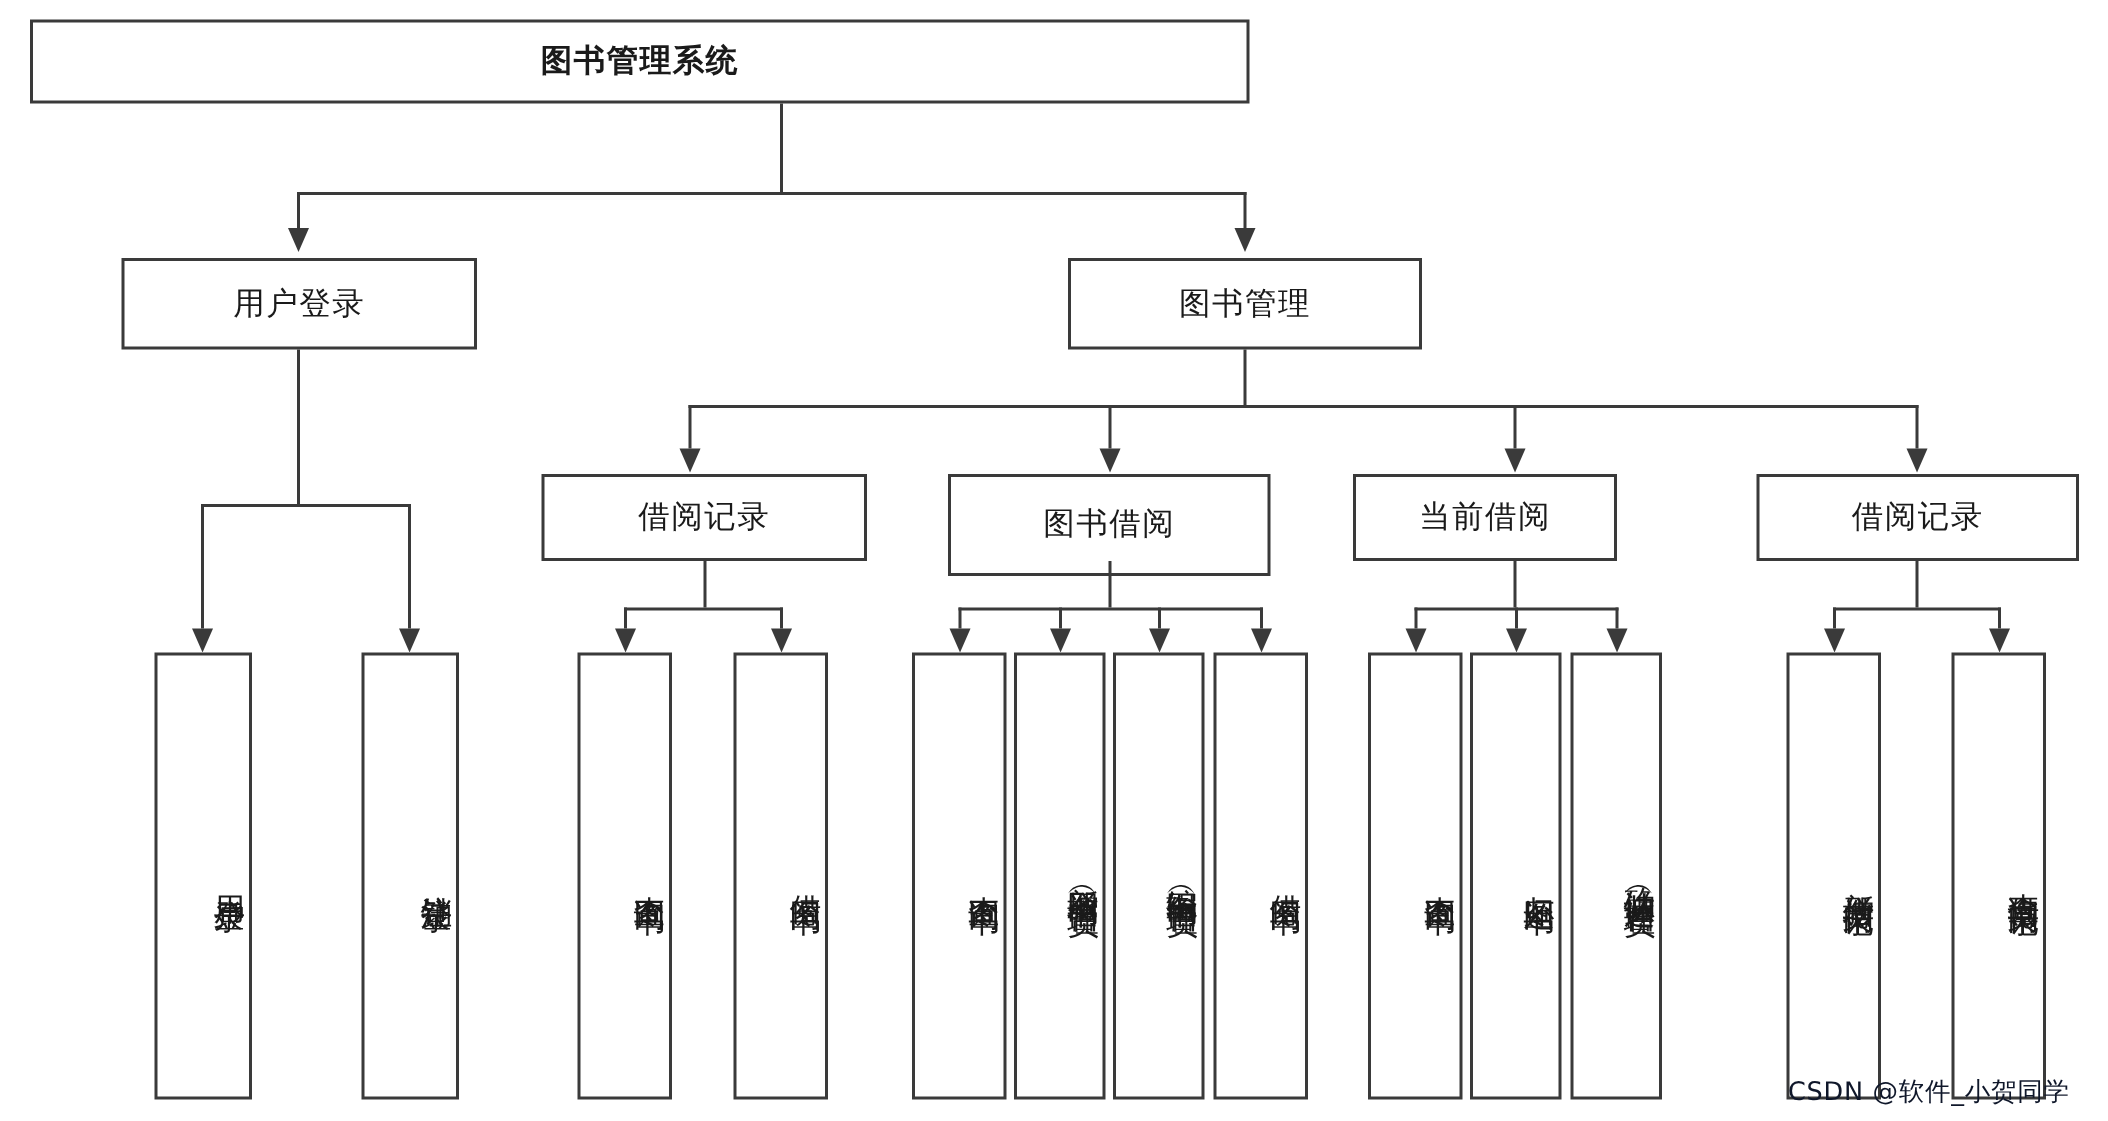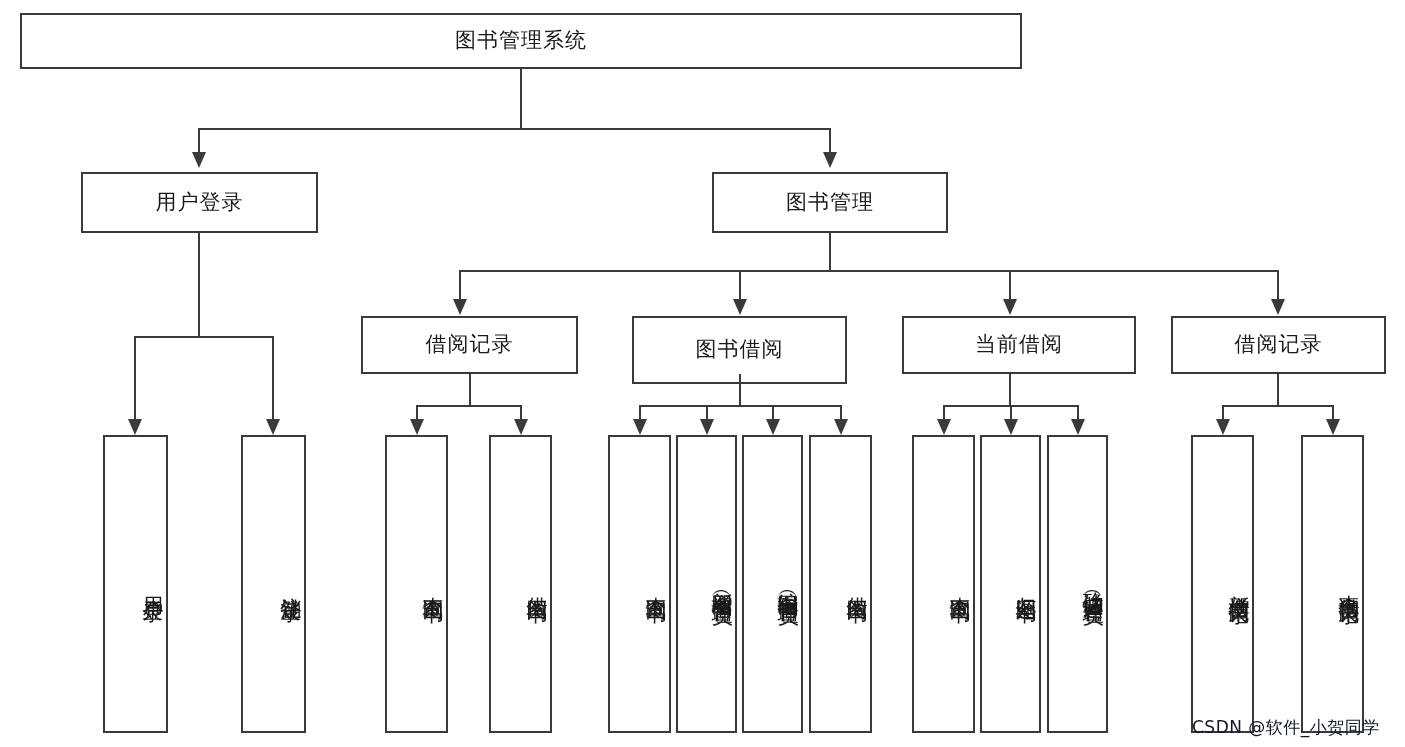--- a/index.html
+++ b/index.html
@@ -66,21 +66,21 @@
     font-size: 17px;
     letter-spacing: 0.5px;
     white-space: nowrap;
   }
 </style>
 </head>
 <body>
 
 <div id="canvas">
 
-  <div class="node horiz" style="left:20px; top:13px; width:1002px; height:56px;">
+  <div class="node horiz" style="left:20px; top:13px; width:813px; height:56px;font-weight:bold;">
     <span>图书管理系统</span>
   </div>
 
   <div class="conn v" style="left:520px; top:69px; width:2px; height:59px;"></div>
 
   <div class="conn h" style="left:199px; top:128px; width:632px; height:2px;"></div>
 
   <div class="conn v" style="left:198px; top:128px; height:24px;"></div>
   <div class="arrow" style="left:192px; top:152px;"></div>
   <div class="conn v" style="left:829px; top:128px; height:24px;"></div>
@@ -118,21 +118,21 @@
   <div class="arrow" style="left:1003px; top:299px;"></div>
   <div class="conn v" style="left:1277px; top:270px; height:29px;"></div>
   <div class="arrow" style="left:1271px; top:299px;"></div>
 
   <div class="node horiz" style="left:361px; top:316px; width:217px; height:58px;">
     <span>借阅记录</span>
   </div>
   <div class="node horiz" style="left:632px; top:316px; width:215px; height:68px;">
     <span>图书借阅</span>
   </div>
-  <div class="node horiz" style="left:902px; top:316px; width:234px; height:58px;">
+  <div class="node horiz" style="left:902px; top:316px; width:176px; height:58px;">
     <span>当前借阅</span>
   </div>
   <div class="node horiz" style="left:1171px; top:316px; width:215px; height:58px;">
     <span>借阅记录</span>
   </div>
 
   <div class="conn v" style="left:469px; top:374px; height:31px;"></div>
   <div class="conn h" style="left:416px; top:405px; width:106px; height:2px;"></div>
   <div class="conn v" style="left:416px; top:405px; height:14px;"></div>
   <div class="arrow" style="left:410px; top:419px;"></div>

